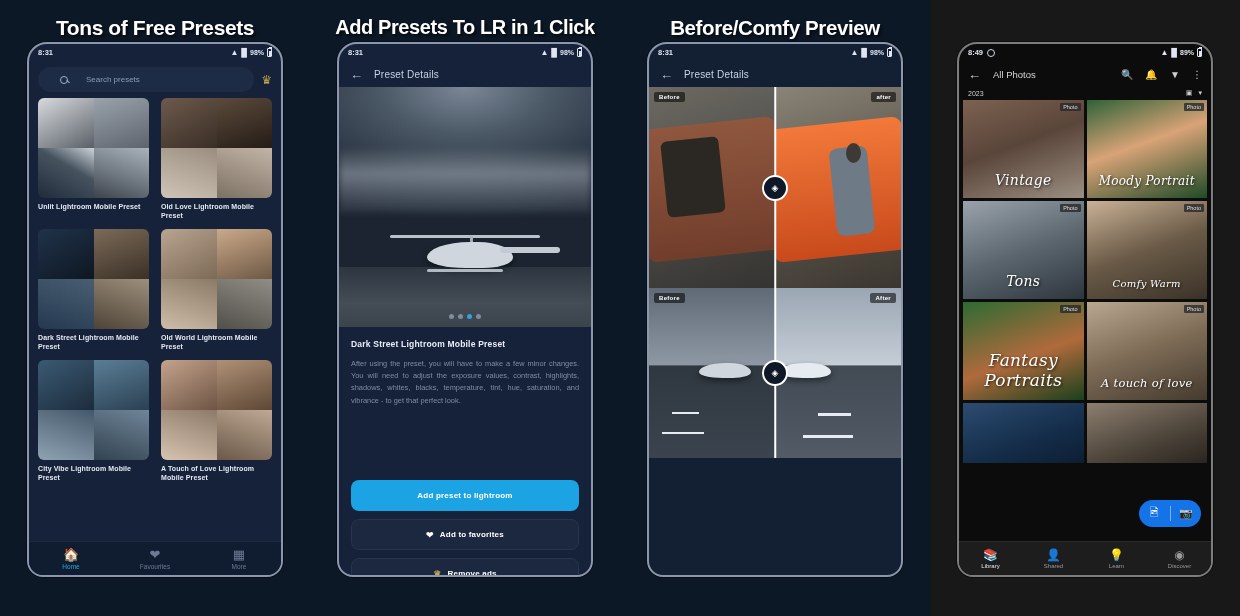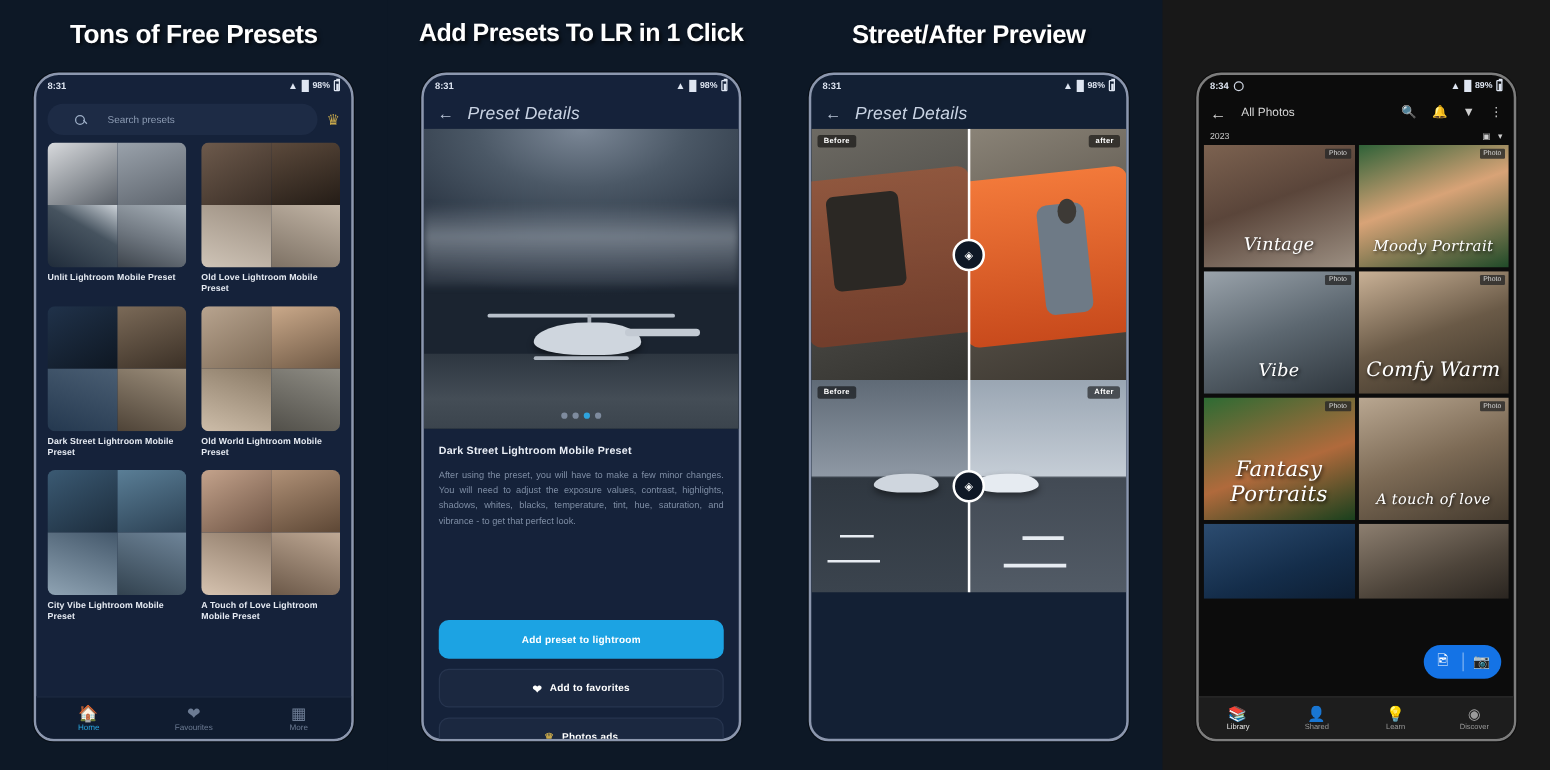--- a/index.html
+++ b/index.html
@@ -27,21 +27,21 @@
   }
   .panel.p2 .panel-title { font-size: 20px; }
   .panel.p3 .panel-title { font-size: 20.5px; }
   .panel.p4 .panel-title { font-size: 20.5px; }
 
   
   .phone {
     position: absolute;
     left: 50%;
     transform: translateX(-50%);
-    top: 58px;
+    top: 42px;
     width: 256px;
     height: 535px;
     border-radius: 20px 20px 16px 16px;
     border: 2px solid #8c97ae;
     background: #15223a;
     overflow: hidden;
     box-shadow: 0 0 0 1px rgba(0,0,0,.4);
   }
   .panel.p3 .phone { background: #132034; }
   .panel.p4 .phone { background: #0c0c0c; border-color: #7d7d7d; }
@@ -94,21 +94,21 @@
     background: #101c30; border-top: 1px solid #1d2a42;
     display: flex; align-items: center;
   }
   .tabitem { flex:1; text-align:center; color:#6c7b93; font-size:6.5px; }
   .tabitem .gl { display:block; font-size: 13px; line-height: 14px; margin-bottom: 1px; }
   .tabitem.active { color:#29a8e0; }
 
   
   .appbar { height: 26px; display: flex; align-items: center; gap: 11px; padding: 0 11px; color: #c6d0e0; }
   .appbar .back { font-size: 13px; line-height: 1; color:#b9c4d6; }
-  .appbar .t { font-size: 14px; color: #c9d3e3; letter-spacing: .2px; font-style: italic; }
+  .appbar .t { font-size: 10px; color: #c9d3e3; letter-spacing: .2px; }
   .hero { position: relative; width: 100%; height: 240px; overflow: hidden; }
   .heli-sky {
     position:absolute; inset:0;
     background:
       radial-gradient(120% 70% at 50% 0%, #7b8796 0%, #4b5866 28%, #2e3947 55%, #1b2430 80%),
       linear-gradient(#39434f, #1d2733);
   }
   .heli-ground { position:absolute; left:0; right:0; bottom:0; height:60px;
      background: linear-gradient(#2d3640, #444d56 60%, #3b444d);}
   .heli-body { position:absolute; left:52%; top:155px; transform:translateX(-50%);
@@ -359,29 +359,29 @@
       <div style="position:absolute;left:0;right:0;bottom:0;">
         <div class="btn primary">
           <span>Add preset to lightroom</span>
         </div>
         <div class="btn secondary">
           <span class="hicon">❤</span>
           <span>Add to favorites</span>
         </div>
         <div class="btn tertiary" style="margin-bottom:-14px">
           <span class="hicon" style="color:#c8a84b">♛</span>
-          <span>Photos ads</span>
+          <span>Remove ads</span>
         </div>
       </div>
 
     </div>
   </div>
 
   <div class="panel p3">
-    <div class="panel-title">Street/After Preview</div>
+    <div class="panel-title">Before/Comfy Preview</div>
     <div class="phone">
 
       <div class="statusbar">
         <span>8:31</span>
         <span class="sright">
           <span class="wifi-g">▲</span>
           <span class="wifi-g">█</span>
           <span style="font-size:7px">98%</span>
           <span class="bat">
               <i></i>
@@ -435,21 +435,21 @@
 
       </div>
 
     </div>
   </div>
 
   <div class="panel p4">
     <div class="phone">
 
       <div class="statusbar">
-        <span>8:34</span>
+        <span>8:49</span>
         <span class="clock-ico"></span>
         <span class="sright">
           <span class="wifi-g">▲</span>
           <span class="wifi-g">█</span>
           <span style="font-size:7px">89%</span>
           <span class="bat">
               <i></i>
             </span>
         </span>
       </div>
@@ -483,27 +483,27 @@
 
         <div class="lrcell">
           <div class="ph" style="background:linear-gradient(160deg,#2f6238 0%,#d8a377 45%,#1f4a28 100%)"></div>
           <span class="minibadge">Photo</span>
           <span class="script" style="font-size:12px">Moody Portrait</span>
         </div>
 
         <div class="lrcell">
           <div class="ph" style="background:linear-gradient(160deg,#9aa3ab 0%,#5c6770 50%,#2e363d 100%)"></div>
           <span class="minibadge">Photo</span>
-          <span class="script">Vibe</span>
+          <span class="script">Tons</span>
         </div>
 
         <div class="lrcell">
           <div class="ph" style="background:linear-gradient(160deg,#c9b196 0%,#6a5a47 50%,#3a3227 100%)"></div>
           <span class="minibadge">Photo</span>
-          <span class="script" style="font-size:16px">Comfy Warm</span>
+          <span class="script" style="font-size:10px">Comfy Warm</span>
         </div>
 
         <div class="lrcell">
           <div class="ph" style="background:linear-gradient(160deg,#2d6b33 0%,#b06a3c 55%,#19401d 100%)"></div>
           <span class="minibadge">Photo</span>
           <span class="script" style="font-size:17px">Fantasy Portraits</span>
         </div>
 
         <div class="lrcell">
           <div class="ph" style="background:linear-gradient(160deg,#b9a791 0%,#7c6a55 50%,#443a2e 100%)"></div>

